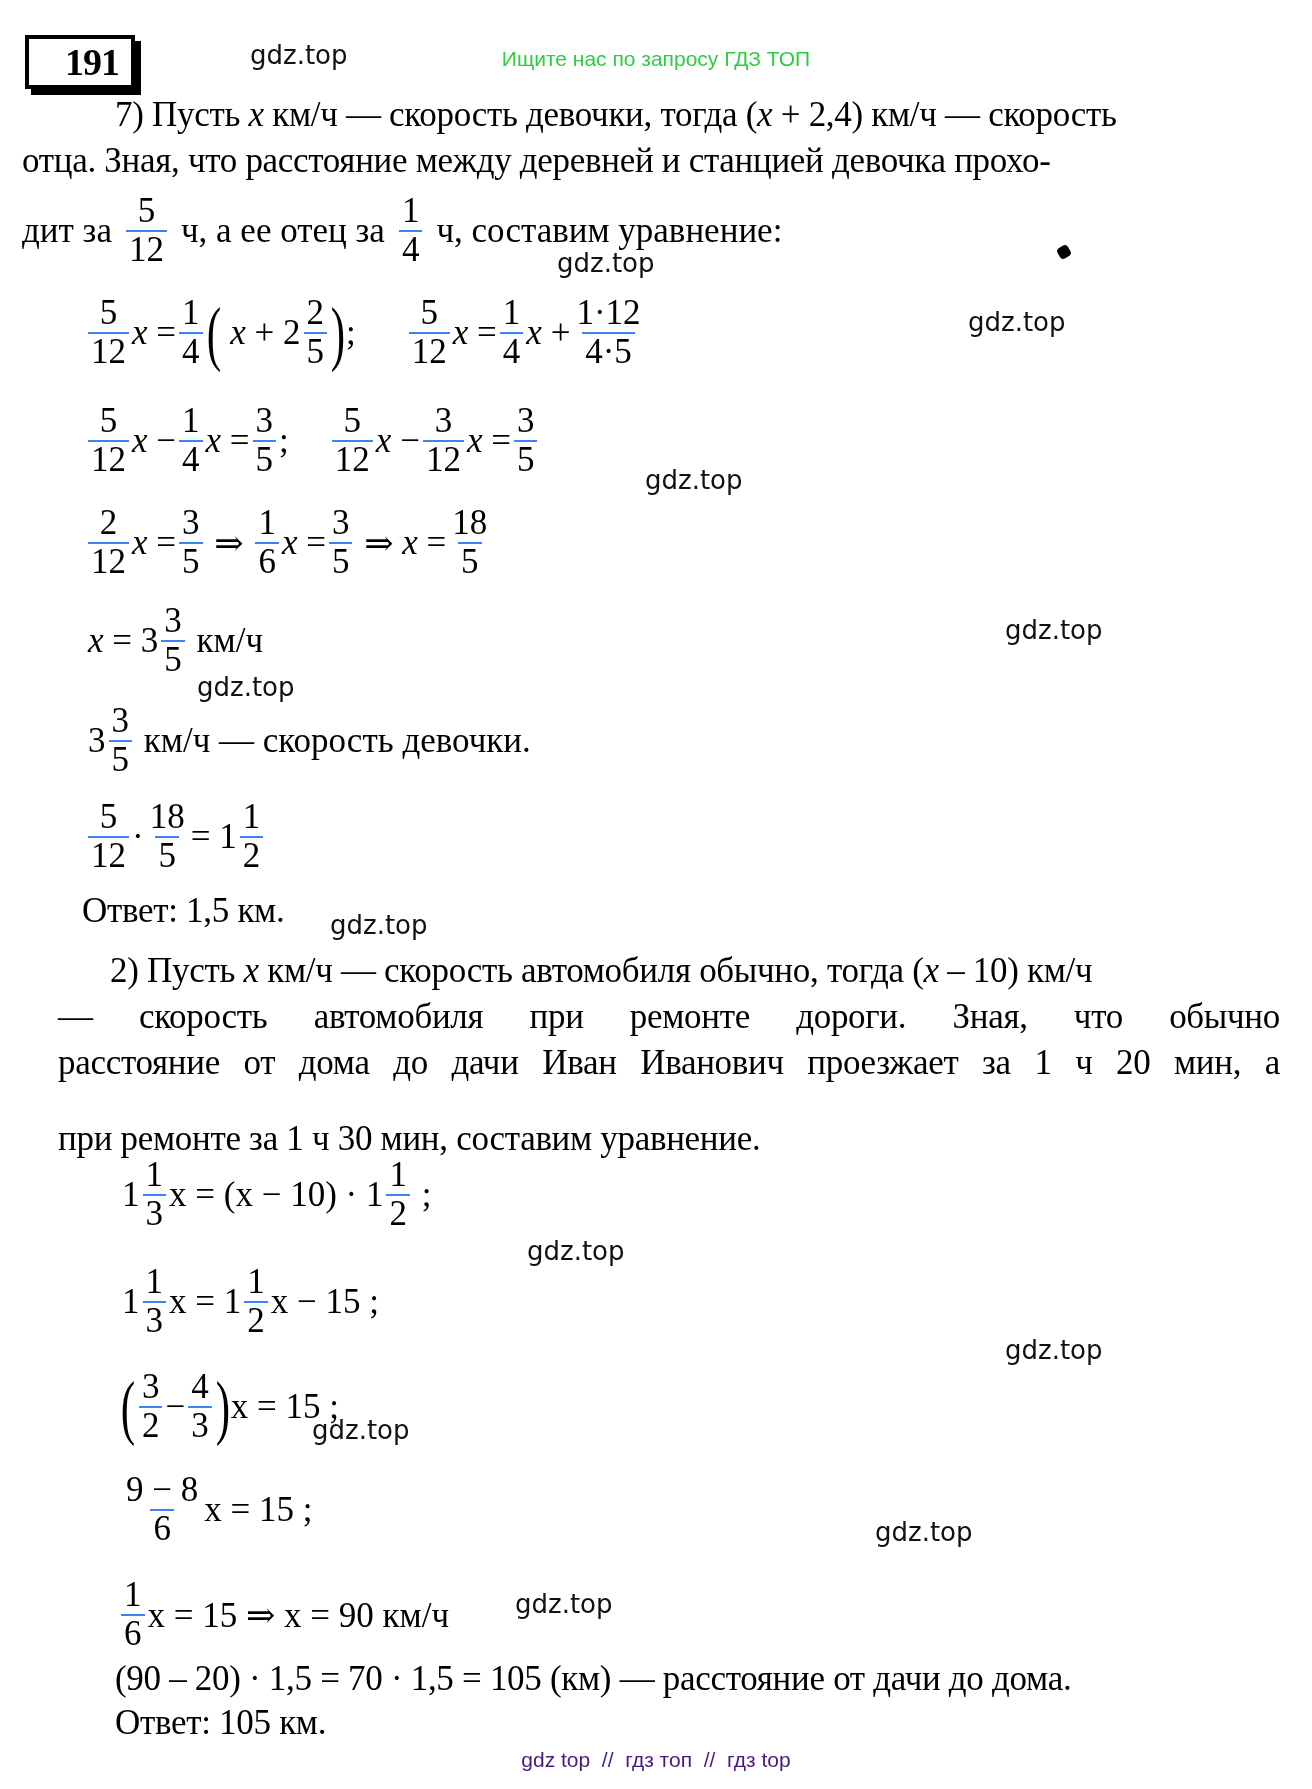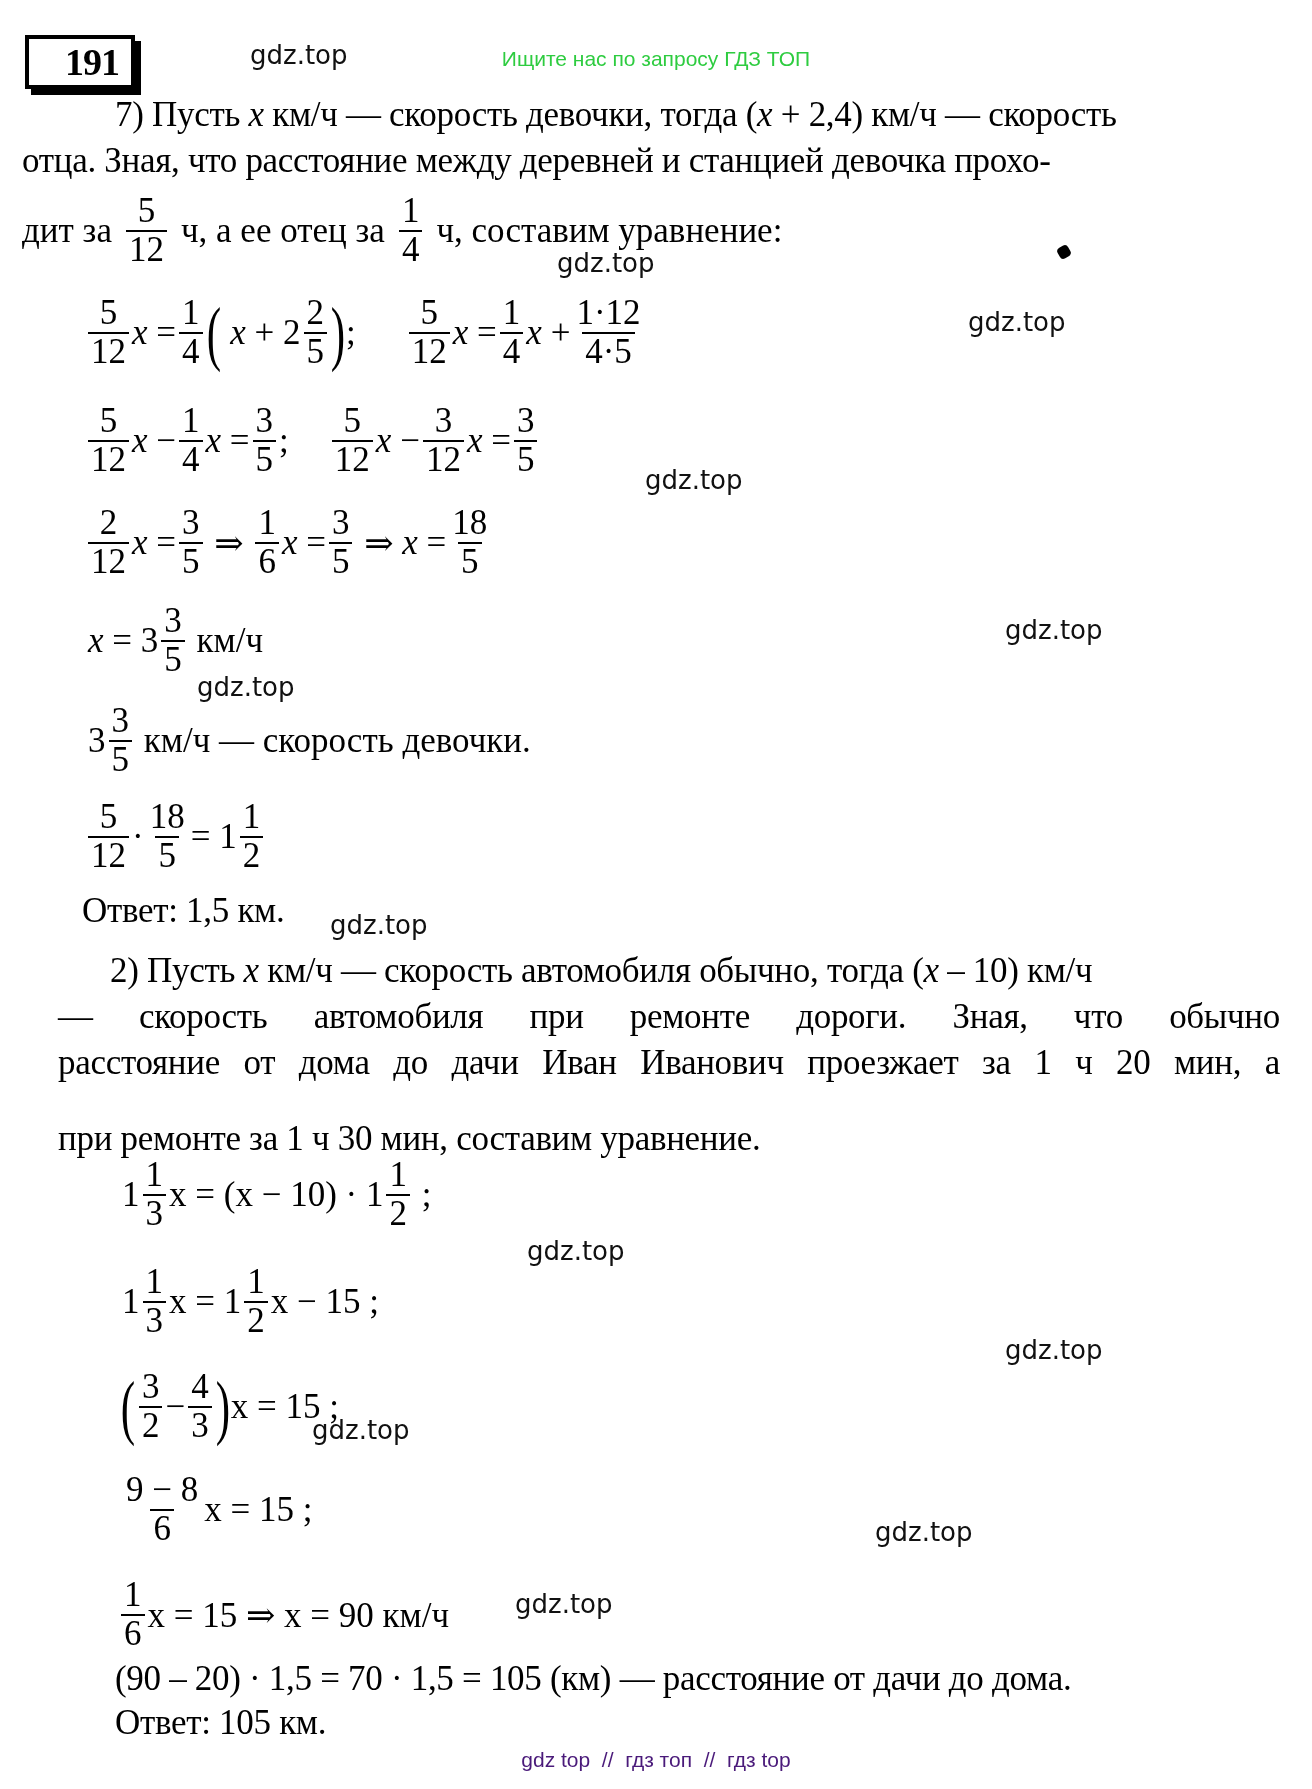--- a/index.html
+++ b/index.html
@@ -12,21 +12,21 @@
             font-family:"Liberation Sans", sans-serif; font-size:21px; }
   .wm { font-family:"DejaVu Sans", sans-serif; font-size:26px; color:#111; white-space:nowrap; }
   .num-box { left:25px; top:35px; width:78px; height:46px; border:4px solid #000;
              box-shadow:6px 6px 0 #000; font-weight:bold; font-size:38px; line-height:46px;
              text-align:center; letter-spacing:-1px;padding-left:24px; }
   .text { font-size:35px; line-height:46px; white-space:nowrap; letter-spacing:-0.3px; }
   .math { font-size:35px; white-space:nowrap; display:flex; align-items:center;justify-content:flex-end; }
   .frac { display:inline-flex; flex-direction:column; align-items:center; vertical-align:middle;
           margin:0 3px; line-height:1.05; }
   .frac .n { padding:0 3px; }
-  .frac .d { border-top:2px solid #000000; padding:0 3px; }
+  .frac .d { border-top:2px solid #3b82f6; padding:0 3px; }
   i { font-style:italic; }
   .big-paren { font-size:72px; line-height:1; transform:scaleX(0.6); display:inline-block; margin:0 -4px; }
   .just { text-align:justify; text-align-last:justify; }
   .speck { background:#000; }
 </style>
 </head>
 <body>
 
 <div class="abs banner" style="color:#2ecc40;">Ищите нас по запросу ГДЗ ТОП</div>
 

